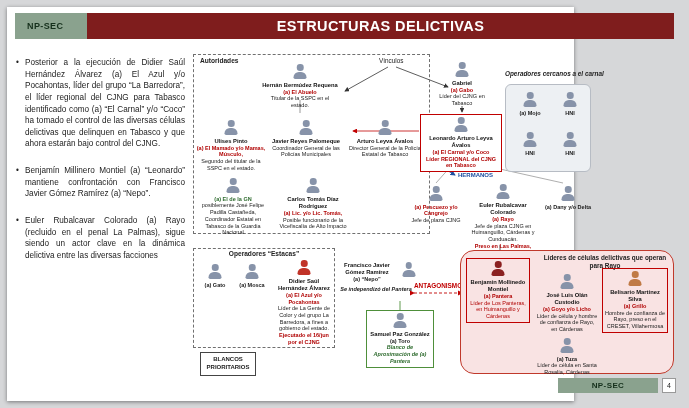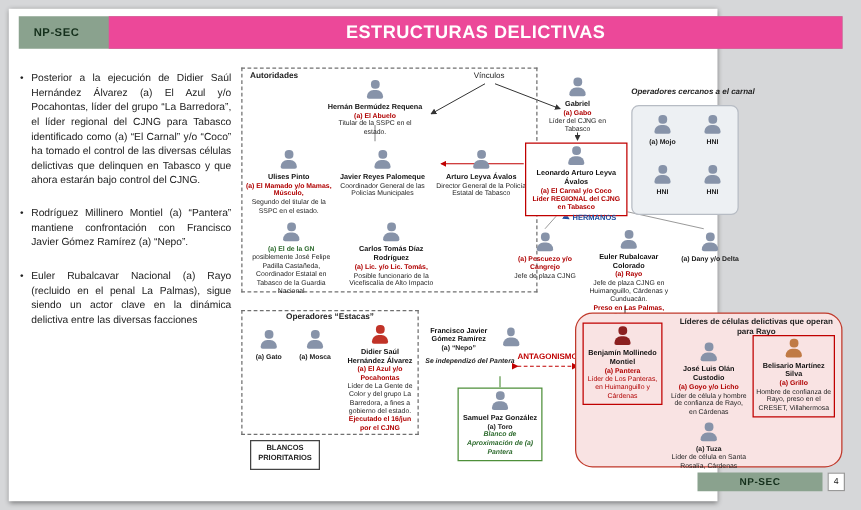--- a/index.html
+++ b/index.html
@@ -2,21 +2,21 @@
 <html><head>
 <meta charset="utf-8">
 <style>
   *{margin:0;padding:0;box-sizing:border-box}
   html,body{width:689px;height:408px}
   body{background:#d6d7d9;font-family:"Liberation Sans",sans-serif;position:relative;overflow:hidden;color:#222}
   .page{position:absolute;left:7px;top:7px;width:567px;height:394px;background:#fff;box-shadow:0 1px 4px rgba(0,0,0,.45)}
   
   .hdr-bar{position:absolute;left:8px;top:6px;width:659px;height:26px;background:#8aa28e;display:flex;align-items:center}
   .npsec{font-weight:bold;color:#15301c;font-size:9px;padding-left:12px;letter-spacing:.4px}
-  .hdr-band{position:absolute;left:80px;top:6px;width:587px;height:26px;background:#ec4899;color:#fff;display:flex;align-items:center;justify-content:center;font-weight:bold;font-size:14.5px;letter-spacing:.4px}
+  .hdr-band{position:absolute;left:80px;top:6px;width:587px;height:26px;background:#7f1d1d;color:#fff;display:flex;align-items:center;justify-content:center;font-weight:bold;font-size:14.5px;letter-spacing:.4px}
   
   .sidebar{position:absolute;left:8px;top:50px;width:170px}
   .sidebar ul{list-style:none}
   .sidebar li{font-size:8.2px;line-height:1.42;text-align:justify;margin-bottom:15px;position:relative;padding-left:10px}
   .sidebar li::before{content:"\2022";position:absolute;left:1px;top:0}
   
   .gbox{position:absolute;border:1px dashed #707070;background:transparent}
   .glabel{position:absolute;font-weight:bold;font-size:6.6px}
   .lbl{position:absolute;font-size:6.4px}
   
@@ -57,22 +57,22 @@
 <div class="page">
 
   <div class="hdr-bar">
     <span class="npsec">NP-SEC</span>
   </div>
   <div class="hdr-band">ESTRUCTURAS DELICTIVAS</div>
 
   <div class="sidebar">
     <ul>
       <li>Posterior a la ejecución de Didier Saúl Hernández Álvarez (a) El Azul y/o Pocahontas, líder del grupo “La Barredora”, el líder regional del CJNG para Tabasco identificado como (a) “El Carnal” y/o “Coco” ha tomado el control de las diversas células delictivas que delinquen en Tabasco y que ahora estarán bajo control del CJNG.</li>
-      <li>Rodríguez Millinero Montiel (a) “Pantera” mantiene confrontación con Francisco Javier Gómez Ramírez (a) “Nepo”.</li>
-      <li>Euler Rubalcavar Nacional (a) Rayo (recluido en el penal La Palmas), sigue siendo un actor clave en la dinámica delictiva entre las diversas facciones</li>
+      <li>Benjamín Millinero Montiel (a) “Leonardo” mantiene confrontación con Francisco Javier Gómez Ramírez (a) “Nepo”.</li>
+      <li>Euler Rubalcavar Colorado (a) Rayo (recluido en el penal La Palmas), sigue siendo un actor clave en la dinámica delictiva entre las diversas facciones</li>
     </ul>
   </div>
 
   <svg class="wires" width="675" height="394">
     <defs>
       <marker id="aK" markerWidth="6" markerHeight="6" refX="5" refY="3" orient="auto">
           <path d="M0,0L6,3L0,6z" fill="#333"></path>
         </marker>
       <marker id="aR" markerWidth="6" markerHeight="6" refX="5" refY="3" orient="auto">
           <path d="M0,0L6,3L0,6z" fill="#c00000"></path>

